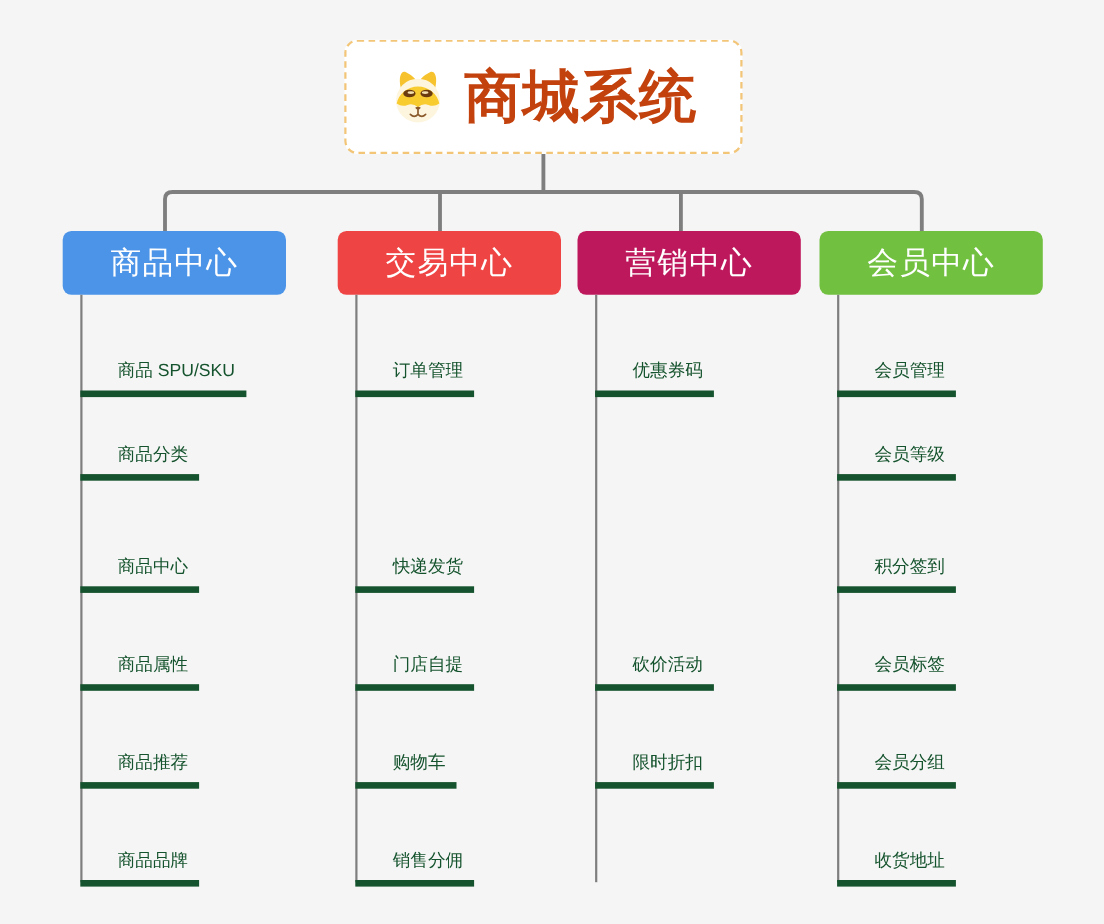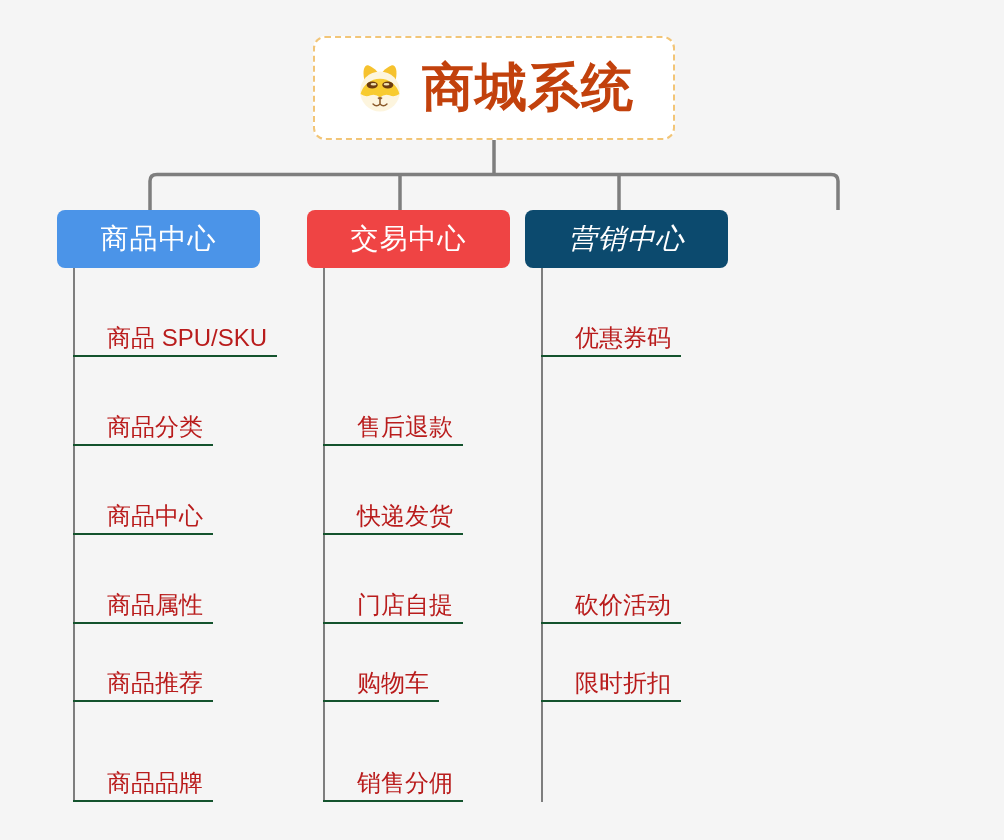--- a/index.html
+++ b/index.html
@@ -23,25 +23,25 @@
   
   .column{position:absolute;top:210px;width:260px;}
   .branch-header{
     width:203px;height:58px;border-radius:8px;
     display:flex;align-items:center;justify-content:center;
     color:#ffffff;font-size:28px;letter-spacing:1px;cursor:pointer;
   }
   .trunk{position:absolute;left:16px;top:58px;width:2px;height:534px;background:#7e7e7e;}
   .item{
     position:absolute;left:16px;
-    padding:0 10px 2px 34px;border-bottom:2px solid #14532d;
-    font-size:24px;line-height:30px;color:#b91c1c;white-space:nowrap;
+    padding:0 10px 2px 34px;border-bottom:6px solid #14532d;
+    font-size:16px;line-height:30px;color:#14532d;white-space:nowrap;
     cursor:pointer;
   }
-  .r0{top:113px}.r1{top:202px}.r2{top:291px}.r3{top:380px}.r4{top:458px}.r5{top:558px}
+  .r0{top:113px}.r1{top:189px}.r2{top:291px}.r3{top:380px}.r4{top:469px}.r5{top:558px}
   .col-0{left:57px}.col-1{left:307px}.col-2{left:525px}.col-3{left:745px}
 </style>
 </head>
 <body>
 
 <div class="canvas">
 
   <svg class="connectors" viewBox="0 0 1004 840" xmlns="http://www.w3.org/2000/svg">
     <g stroke="#7e7e7e" stroke-width="3.5" fill="none">
       <path d="M494,140 V174"></path>
@@ -75,29 +75,39 @@
     <div class="item r1">商品分类</div>
     <div class="item r2">商品中心</div>
     <div class="item r3">商品属性</div>
     <div class="item r4">商品推荐</div>
     <div class="item r5">商品品牌</div>
   </div>
 
   <div class="column col-1">
     <div class="branch-header" style="background: #ef4444;">交易中心</div>
     <div class="trunk"></div>
-    <div class="item r1">售后退款</div>
+    <div class="item r0">订单管理</div>
     <div class="item r2">快递发货</div>
     <div class="item r4">购物车</div>
     <div class="item r3">门店自提</div>
     <div class="item r5">销售分佣</div>
   </div>
 
   <div class="column col-2">
-    <div class="branch-header" style="background: #0c4a6e; font-style: italic;">营销中心</div>
+    <div class="branch-header" style="background: #be185d;">营销中心</div>
     <div class="trunk"></div>
     <div class="item r0">优惠券码</div>
     <div class="item r3">砍价活动</div>
     <div class="item r4">限时折扣</div>
   </div>
 
+  <div class="column col-3">
+    <div class="branch-header" style="background: rgb(114, 192, 64);">会员中心</div>
+    <div class="trunk"></div>
+    <div class="item r0">会员管理</div>
+    <div class="item r1">会员等级</div>
+    <div class="item r2">积分签到</div>
+    <div class="item r3">会员标签</div>
+    <div class="item r4">会员分组</div>
+    <div class="item r5">收货地址</div>
+  </div>
 
 </div>
 
 </body></html>

